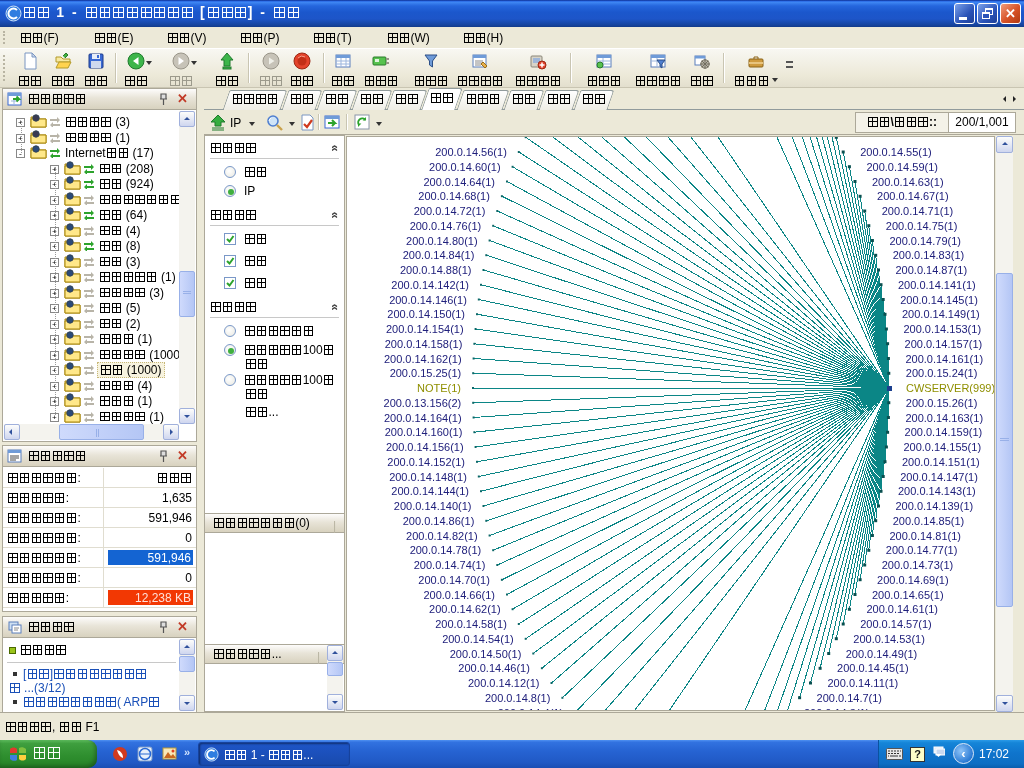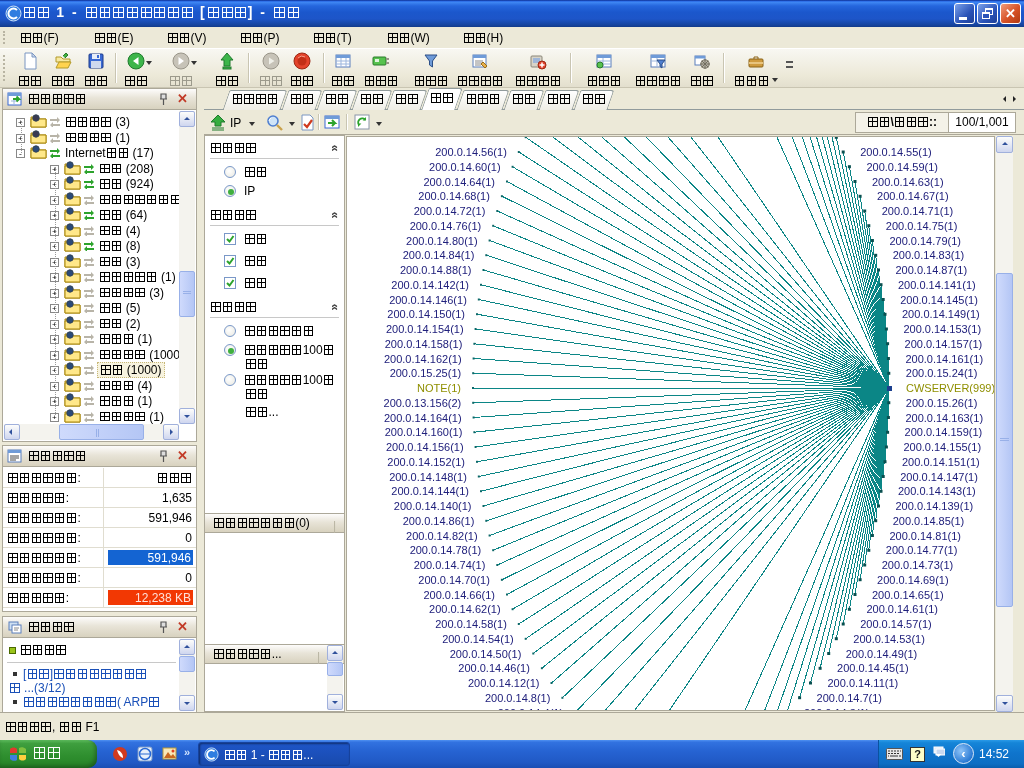--- a/index.html
+++ b/index.html
@@ -492,21 +492,21 @@
         </svg></div>
     <div class="sep" style="left:142px"></div>
     <div class="abs" style="left:150px;top:4px"><svg width="16" height="16" viewBox="0 0 16 16" style="">
           <rect x="1" y="1" width="14" height="14" fill="#fff" stroke="#8a96a8"></rect>
           <path d="M11.5 6A4 4 0 105 11" stroke="#2ca32c" stroke-width="1.8" fill="none"></path>
           <path d="M12 3v3.4H8.6z" fill="#2ca32c"></path>
           <path d="M4 13v-3.4h3.4z" fill="#2ca32c"></path>
         </svg></div>
     <div class="dn abs" style="left:169px;top:12px"></div>
     <div class="abs" style="right:75px;top:2px;width:94px;height:21px;border:1px solid #aca899;background:#f4f2e8;font-weight:bold;text-align:center;line-height:19px"><i class="j"></i><i class="j"></i>\<i class="j"></i><i class="j"></i><i class="j"></i>::</div>
-    <div class="abs" style="right:8px;top:2px;width:67px;height:21px;border:1px solid #aca899;border-left:none;background:#fff;text-align:center;line-height:19px">100/1,001</div>
+    <div class="abs" style="right:8px;top:2px;width:67px;height:21px;border:1px solid #aca899;border-left:none;background:#fff;text-align:center;line-height:19px">200/1,001</div>
   </div>
 
   <div class="abs" style="left:0;top:47px;width:141px;height:577px;background:#fff;border:1px solid #aca899">
     <div style="padding:5px 5px 0 5px">
       <div style="font-weight:bold"><i class="j"></i><i class="j"></i><i class="j"></i><i class="j"></i><span style="float:right;color:#444;display:inline-block;transform:rotate(90deg)">«</span></div>
       <div style="border-top:1px solid #c8c8c8;margin:3px 0 6px"></div>
       <div style="margin:4px 0 0 14px"><span style="display:inline-block;width:12px;height:12px;border-radius:50%;border:1px solid #7a98c8;background:radial-gradient(circle at 4px 4px,#fff,#e8e8e0);vertical-align:-2px"></span><span style="margin-left:8px"><i class="j"></i><i class="j"></i></span></div>
       <div style="margin:5px 0 0 14px"><span style="display:inline-block;width:12px;height:12px;border-radius:50%;border:1px solid #7a98c8;background:radial-gradient(circle at 4px 4px,#fff,#e8e8e0);vertical-align:-2px;position:relative"><span style="position:absolute;left:3px;top:3px;width:6px;height:6px;border-radius:50%;background:#3faf3f"></span></span><span style="margin-left:8px">IP</span></div>
       <div style="font-weight:bold;margin-top:10px"><i class="j"></i><i class="j"></i><i class="j"></i><i class="j"></i><span style="float:right;color:#444;display:inline-block;transform:rotate(90deg)">«</span></div>
       <div style="border-top:1px solid #c8c8c8;margin:3px 0 6px"></div>
@@ -888,14 +888,14 @@
     <svg width="15" height="15" viewBox="0 0 15 15" style="position:absolute;left:31px;top:7px">
         <rect x="0.5" y="0.5" width="14" height="14" fill="#fdfdc8" stroke="#333"></rect>
         <text x="7.5" y="11" font-size="11" font-weight="bold" text-anchor="middle" fill="#111">?</text>
       </svg>
     <svg width="13" height="14" viewBox="0 0 13 14" style="position:absolute;left:53px;top:6px">
         <rect x="2" y="1" width="9" height="6" fill="#dfe8f5" stroke="#fff"></rect>
         <rect x="4" y="3" width="9" height="6" fill="#c8d8f0" stroke="#fff"></rect>
         <path d="M6.5 11l-3-3h6z" fill="#fff"></path>
       </svg>
     <div class="abs" style="left:74px;top:3px;width:21px;height:21px;border-radius:50%;background:radial-gradient(circle at 7px 7px,#8fc4f8,#2a7ad4 70%,#1a5aa8);border:1px solid #dfeaf8;color:#fff;font-weight:bold;text-align:center;line-height:19px;font-size:13px">‹</div>
-    <div class="abs" style="left:100px;top:7px;color:#fff;font-size:12px">14:52</div>
+    <div class="abs" style="left:100px;top:7px;color:#fff;font-size:12px">17:02</div>
   </div>
 </div>
 </body></html>

